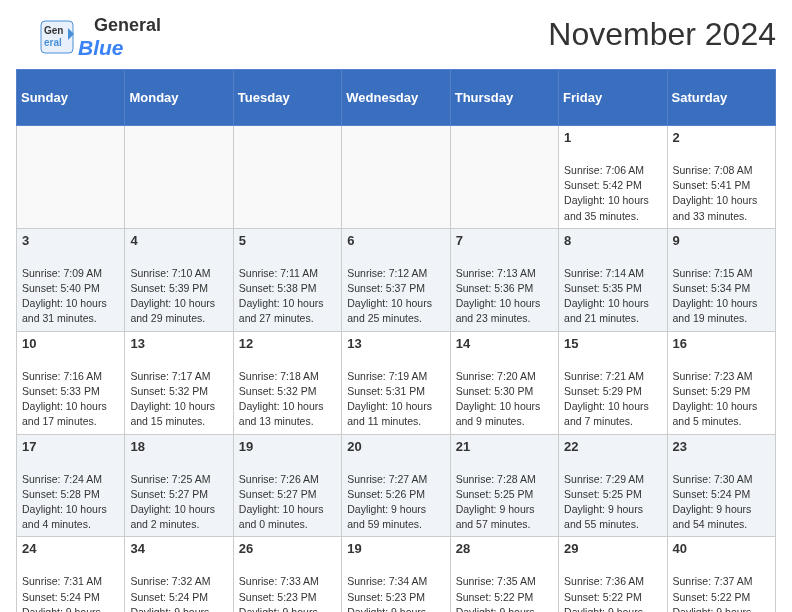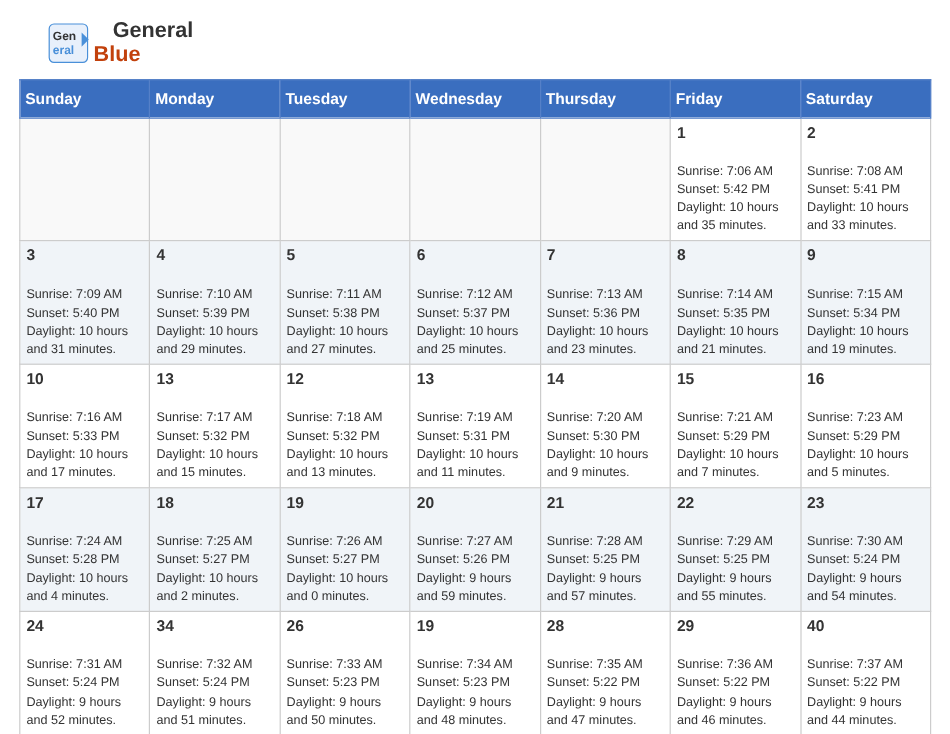--- a/index.html
+++ b/index.html
@@ -33,21 +33,21 @@
       color: #555;
     }
     .calendar {
       width: 100%;
       border-collapse: collapse;
       border: 1px solid #ccc;
     }
     .calendar th {
       background-color: #3a6ebf;
       color: #fff;
-      padding: 8px 4px;
+      padding: 20px 4px;
       font-size: 13px;
       text-align: left;
       border: 1px solid #5580c8;
     }
     .calendar td {
       vertical-align: top;
       border: 1px solid #ccc;
       padding: 4px 5px;
       width: 107px;
       min-height: 80px;
@@ -86,20 +86,21 @@
       <text x="4" y="26" font-size="10" font-weight="bold" fill="#4a90d9" font-family="Arial">eral</text>
       <polygon points="28,8 34,14 28,20" fill="#4a90d9"></polygon>
     </svg>
     <div class="logo-text-block" style="margin-left:4px;">
       <div class="logo-general">General</div>
       <div class="logo-blue">Blue</div>
     </div>
   </div>
 </div>
   <div class="title-area">
+    <div class="month-title">November 2024</div>
   </div>
 </div>
 
 <table class="calendar">
   <thead>
     <tr>
     <th>Sunday</th>
         <th>Monday</th>
         <th>Tuesday</th>
         <th>Wednesday</th>
@@ -261,17 +262,18 @@
   .logo-text-block {
     line-height: 1.1;
   }
   .logo-general {
     font-size: 18px;
     font-weight: bold;
     color: #333;
     margin-left: 16px;
   }
   .logo-blue {
-    font-size: 18px;
+    font-size: 21px;
     font-weight: bold;
-    color: #c2410c;
+    color: #3b82f6;
+    font-style: italic;
   }
 </style>
 
 </body></html>

